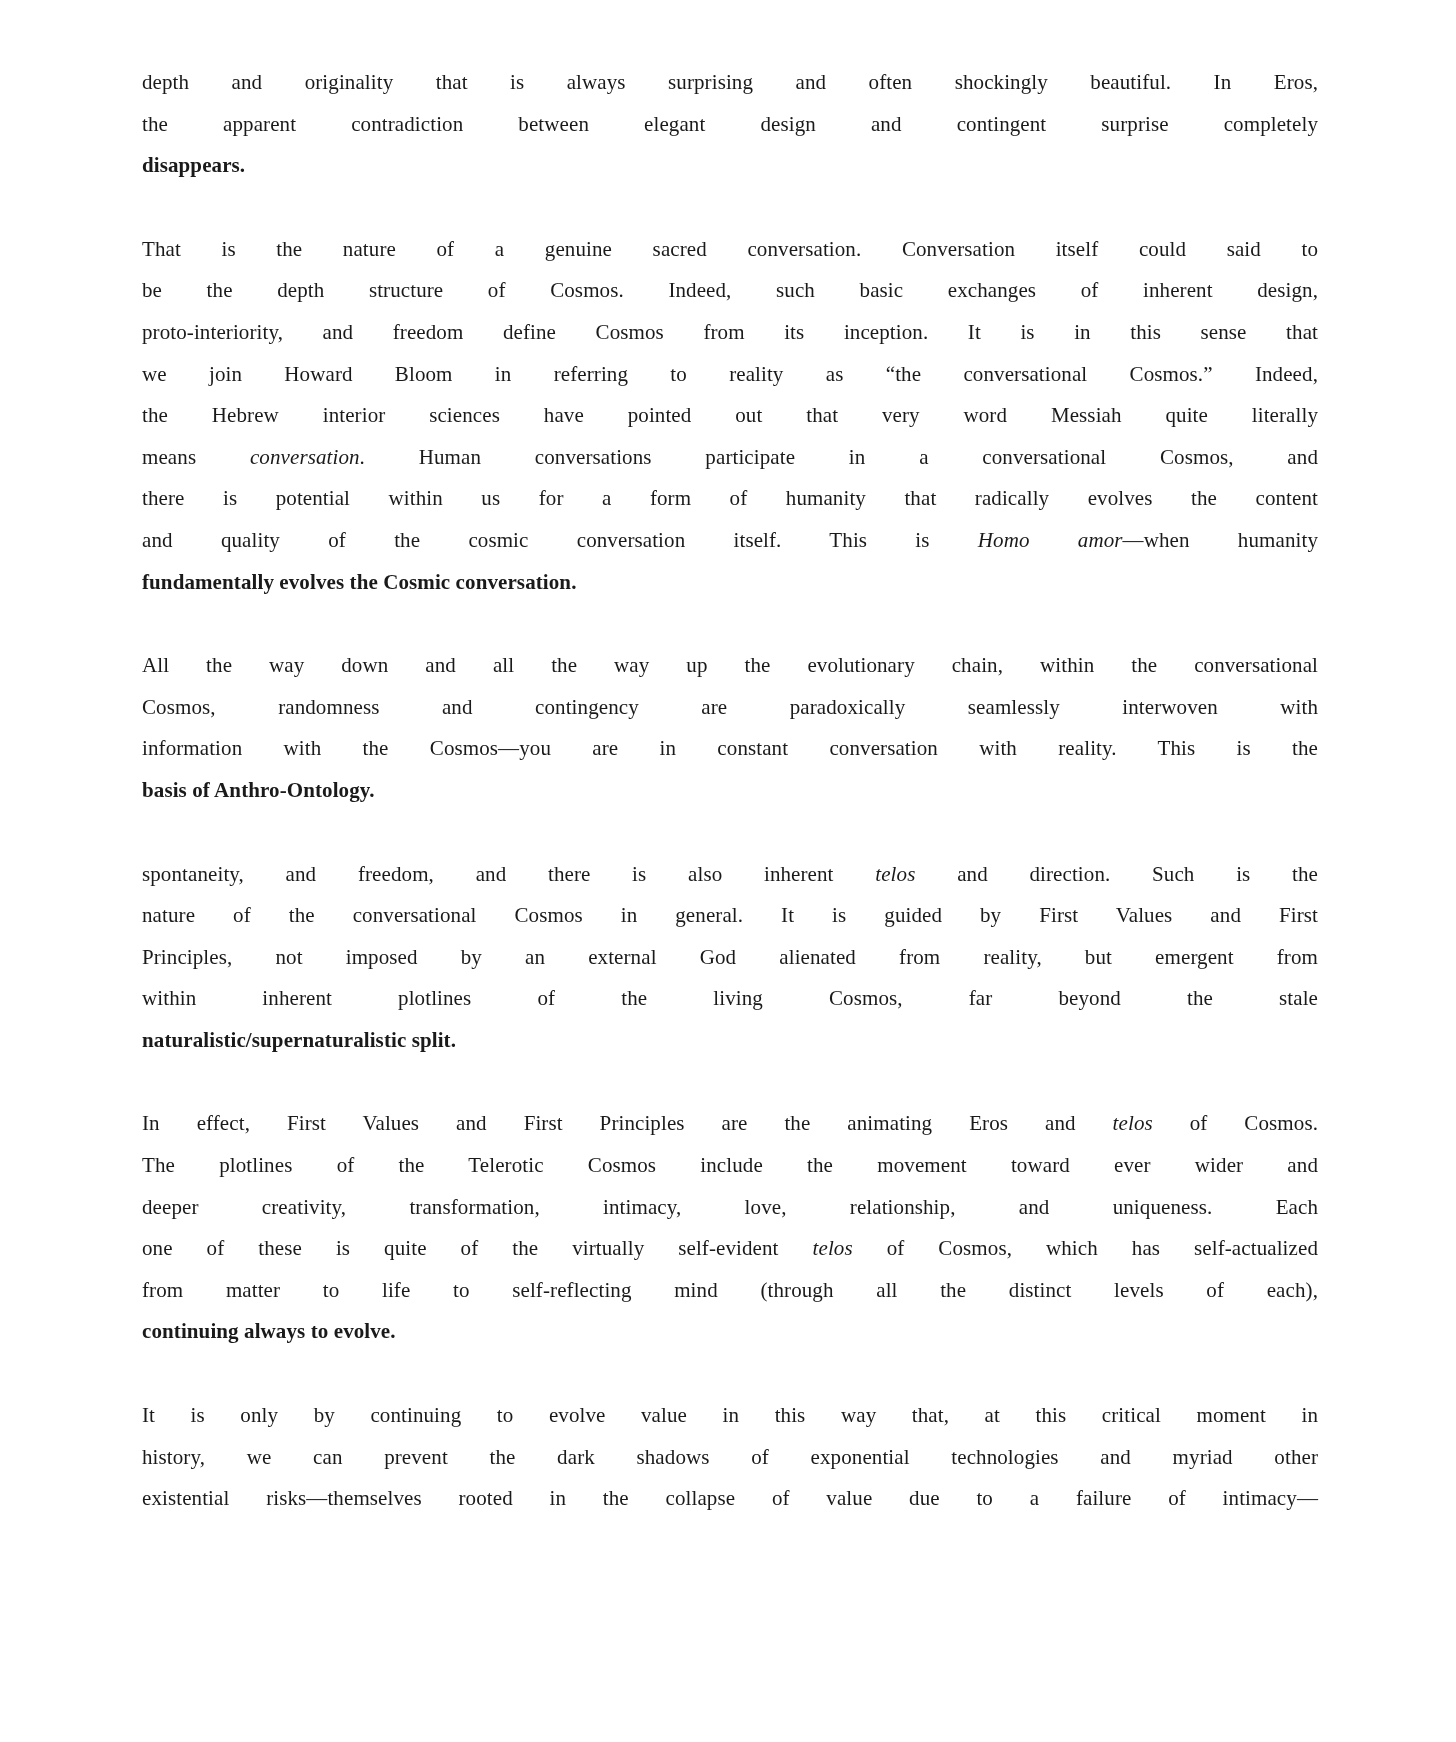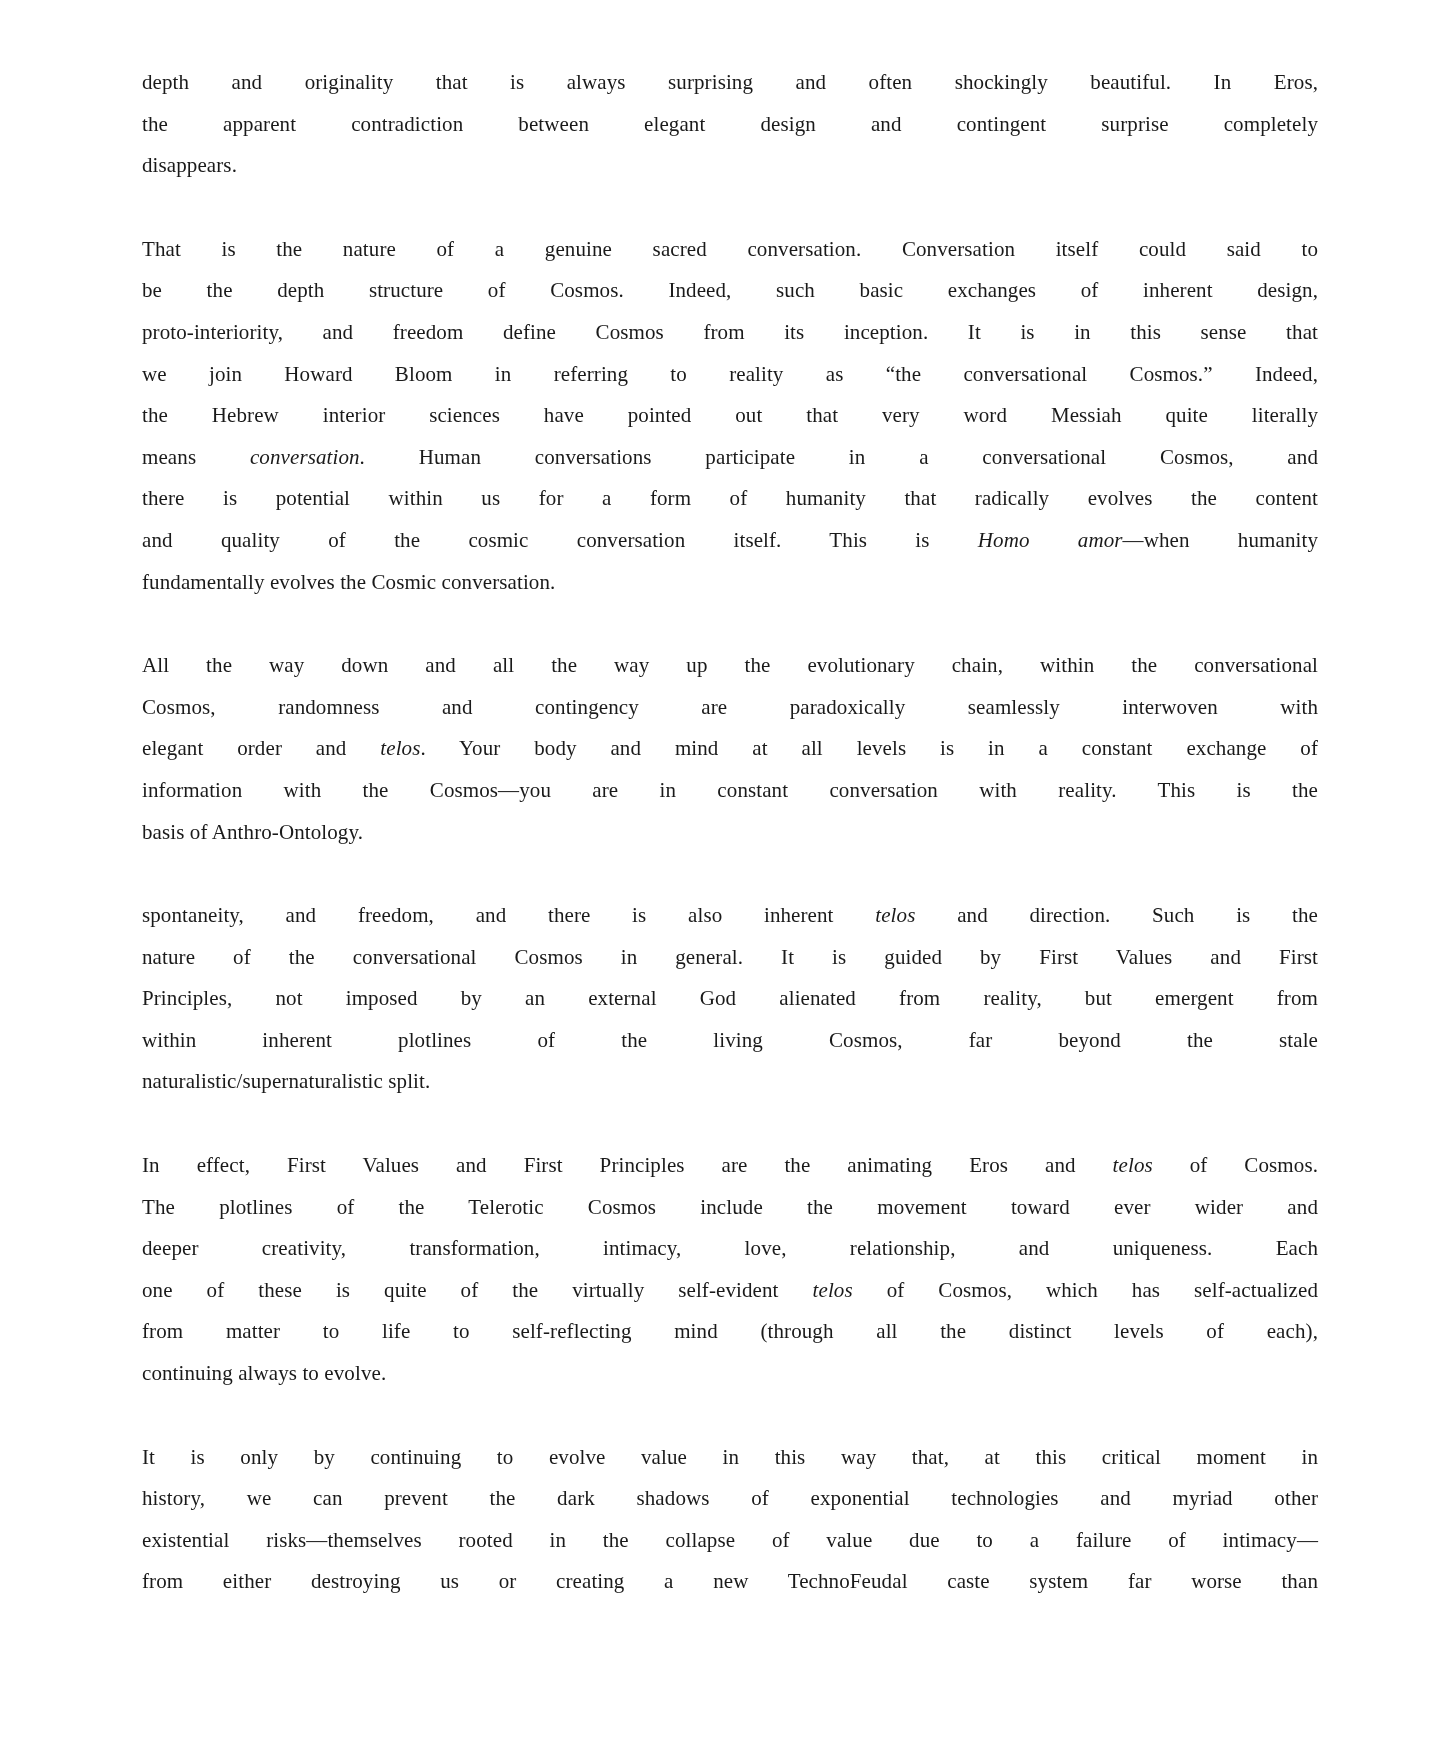--- a/index.html
+++ b/index.html
@@ -29,20 +29,21 @@
       font-size: 21px;
       line-height: 41.6px;
       height: 41.6px;
       white-space: nowrap;
       text-align: justify;
       text-align-last: justify;
       letter-spacing: 0.1px;
     }
     .line.last {
       text-align-last: left;
+      font-weight: bold;
     }
     .line em {
       font-style: italic;
       font-family: Liberation Serif, serif;
     }
   </style>
 </head>
 <body>
 
 <main class="page" id="page">
@@ -58,21 +59,20 @@
       <span class="line"><span>we join Howard Bloom in referring to reality as “the conversational Cosmos.” Indeed,</span></span>
       <span class="line"><span>the Hebrew interior sciences have pointed out that very word Messiah quite literally</span></span>
       <span class="line"><span>means </span><em>conversation</em><span>. Human conversations participate in a conversational Cosmos, and</span></span>
       <span class="line"><span>there is potential within us for a form of humanity that radically evolves the content</span></span>
       <span class="line"><span>and quality of the cosmic conversation itself. This is </span><em>Homo amor</em><span>—when humanity</span></span>
       <span class="line last"><span>fundamentally evolves the Cosmic conversation.</span></span>
     </p>
     <p class="para">
       <span class="line"><span>All the way down and all the way up the evolutionary chain, within the conversational</span></span>
       <span class="line"><span>Cosmos, randomness and contingency are paradoxically seamlessly interwoven with</span></span>
-      <span class="line"><span>elegant order and </span><em>telos</em><span>. Your body and mind at all levels is in a constant exchange of</span></span>
       <span class="line"><span>information with the Cosmos—you are in constant conversation with reality. This is the</span></span>
       <span class="line last"><span>basis of Anthro-Ontology.</span></span>
     </p>
     <p class="para">
       <span class="line"><span>spontaneity, and freedom, and there is also inherent </span><em>telos</em><span> and direction. Such is the</span></span>
       <span class="line"><span>nature of the conversational Cosmos in general. It is guided by First Values and First</span></span>
       <span class="line"><span>Principles, not imposed by an external God alienated from reality, but emergent from</span></span>
       <span class="line"><span>within inherent plotlines of the living Cosmos, far beyond the stale</span></span>
       <span class="line last"><span>naturalistic/supernaturalistic split.</span></span>
     </p>
@@ -81,15 +81,14 @@
       <span class="line"><span>The plotlines of the Telerotic Cosmos include the movement toward ever wider and</span></span>
       <span class="line"><span>deeper creativity, transformation, intimacy, love, relationship, and uniqueness. Each</span></span>
       <span class="line"><span>one of these is quite of the virtually self-evident </span><em>telos</em><span> of Cosmos, which has self-actualized</span></span>
       <span class="line"><span>from matter to life to self-reflecting mind (through all the distinct levels of each),</span></span>
       <span class="line last"><span>continuing always to evolve.</span></span>
     </p>
     <p class="para">
       <span class="line"><span>It is only by continuing to evolve value in this way that, at this critical moment in</span></span>
       <span class="line"><span>history, we can prevent the dark shadows of exponential technologies and myriad other</span></span>
       <span class="line"><span>existential risks—themselves rooted in the collapse of value due to a failure of intimacy—</span></span>
-      <span class="line"><span>from either destroying us or creating a new TechnoFeudal caste system far worse than</span></span>
     </p>
   </main>
 
 </body></html>

